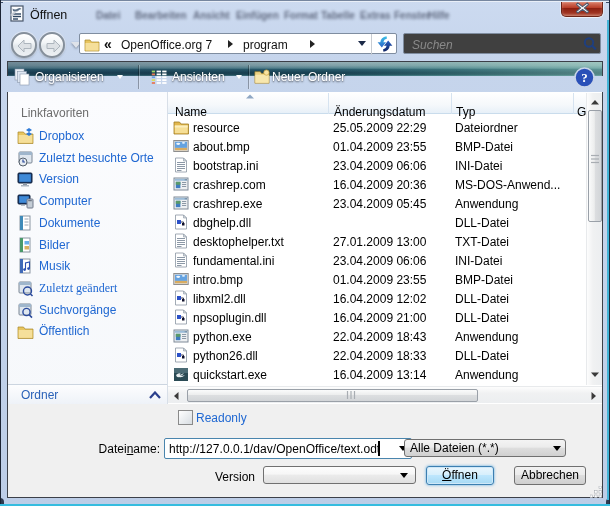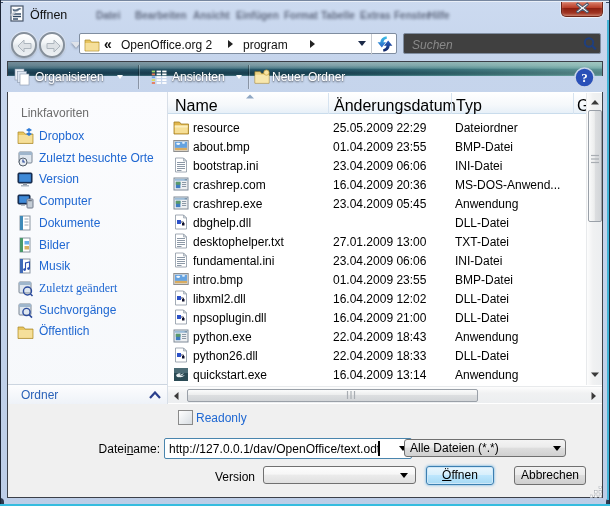--- a/index.html
+++ b/index.html
@@ -46,21 +46,21 @@
   #content{position:absolute;left:7px;top:92px;width:596px;height:312px;background:#fff;border-left:1px solid #3c4048;border-right:1px solid #3c4048;box-sizing:border-box;overflow:hidden;}
   #sidebar{position:absolute;left:0px;top:0;width:159px;height:312px;overflow:hidden;background:linear-gradient(180deg,#fbfcfe 0%,#f6f8fb 100%);}
   .sbitem{position:absolute;left:31px;font-size:12px;color:#2068d2;}
   .sbicon{position:absolute;left:9px;width:17px;height:17px;}
   #ordnerbar{position:absolute;left:0px;top:292px;width:159px;height:20px;box-sizing:border-box;background:linear-gradient(180deg,#fdfdfe 0%,#eef2f8 100%);border-top:1px solid #ccd5e0;}
   #listarea{position:absolute;left:159px;top:0;width:435px;height:312px;background:#fff;border-left:1px solid #d8dfe8;box-sizing:border-box;}
   
   #lhead{position:absolute;left:0;top:1px;width:434px;height:20px;
     background:linear-gradient(180deg,#ffffff 0%,#f5f8fb 60%,#e7f0f8 100%);border-bottom:1px solid #c9dcec;}
   .hsep{position:absolute;top:0px;width:1px;height:21px;background:#d6e3f0;}
-  .htext{position:absolute;top:4px;font-size:16px;color:#000;}
+  .htext{position:absolute;top:12px;font-size:12px;color:#000;}
   
   .row{position:absolute;left:0;height:19px;width:420px;}
   .fname{position:absolute;left:25px;top:3px;font-size:12px;color:#000;white-space:nowrap;}
   .fdate{position:absolute;left:165px;top:3px;font-size:12px;color:#000;white-space:nowrap;}
   .ftype{position:absolute;left:287px;top:3px;font-size:12px;color:#000;white-space:nowrap;}
   .ficon{position:absolute;left:5px;top:1px;width:16px;height:16px;}
   
   #vscroll{position:absolute;left:418px;top:1px;width:16px;height:292px;background:linear-gradient(90deg,#fdfdfd,#f0f1f2 40%,#eceef0);border-left:1px solid #e8eaec;box-sizing:border-box;}
   #hscroll{position:absolute;left:0px;top:294px;width:434px;height:17px;background:linear-gradient(180deg,#fdfdfd,#f0f1f2 40%,#eceef0);border-top:1px solid #e8eaec;box-sizing:border-box;}
   .thumbv{position:absolute;background:linear-gradient(90deg,#fafbfb,#eceded 45%,#dcdee0 50%,#d2d5d8);border:1px solid #9aa0a8;border-radius:2px;}
@@ -127,21 +127,21 @@
           <path d="M9 1 L9 4.5 L2 4.5 L2 9.5 L9 9.5 L9 13 L15 7 Z" fill="#dde1e5" stroke="#adb5bd" stroke-width="1"></path>
         </svg>
       </div>
     <div id="navdrop"></div>
     <div id="crumbbox">
       <svg class="abs" style="left:4px;top:3px;" width="16" height="16" viewBox="0 0 16 16">
         <path d="M1 3 h5 l1.5 2 H15 v9 H1 Z" fill="#e8c55e" stroke="#a8862c" stroke-width="0.7"></path>
         <path d="M1.5 6 H14.5 V13.5 H1.5 Z" fill="#f5df9a"></path>
       </svg>
       <div class="abs" style="left:24px;top:2px;font-size:14px;font-weight:bold;color:#111;">«</div>
-      <div class="abs" style="left:41px;top:4px;font-size:12px;color:#111;">OpenOffice.org 2</div>
+      <div class="abs" style="left:41px;top:4px;font-size:12px;color:#111;">OpenOffice.org 7</div>
       <div class="abs" style="left:148px;top:6px;width:0;height:0;border-top:4px solid transparent;border-bottom:4px solid transparent;border-left:5px solid #222;"></div>
       <div class="abs" style="left:163px;top:4px;font-size:12px;color:#111;">program</div>
       <div class="abs" style="left:230px;top:6px;width:0;height:0;border-top:4px solid transparent;border-bottom:4px solid transparent;border-left:5px solid #222;"></div>
       <div class="abs" style="left:278px;top:7px;width:0;height:0;border-left:4.5px solid transparent;border-right:4.5px solid transparent;border-top:5.5px solid #1c2a48;"></div>
       <div class="abs" style="left:291px;top:0;width:1px;height:21px;background:#c8ccd2;"></div>
       <svg class="abs" style="left:295px;top:0px;" width="20" height="20" viewBox="0 0 20 20">
         <defs>
           <linearGradient id="rg1" x1="0" y1="0" x2="0" y2="1">
             <stop offset="0" stop-color="#3cc2e8"></stop>
               <stop offset="1" stop-color="#2a62c8"></stop>

